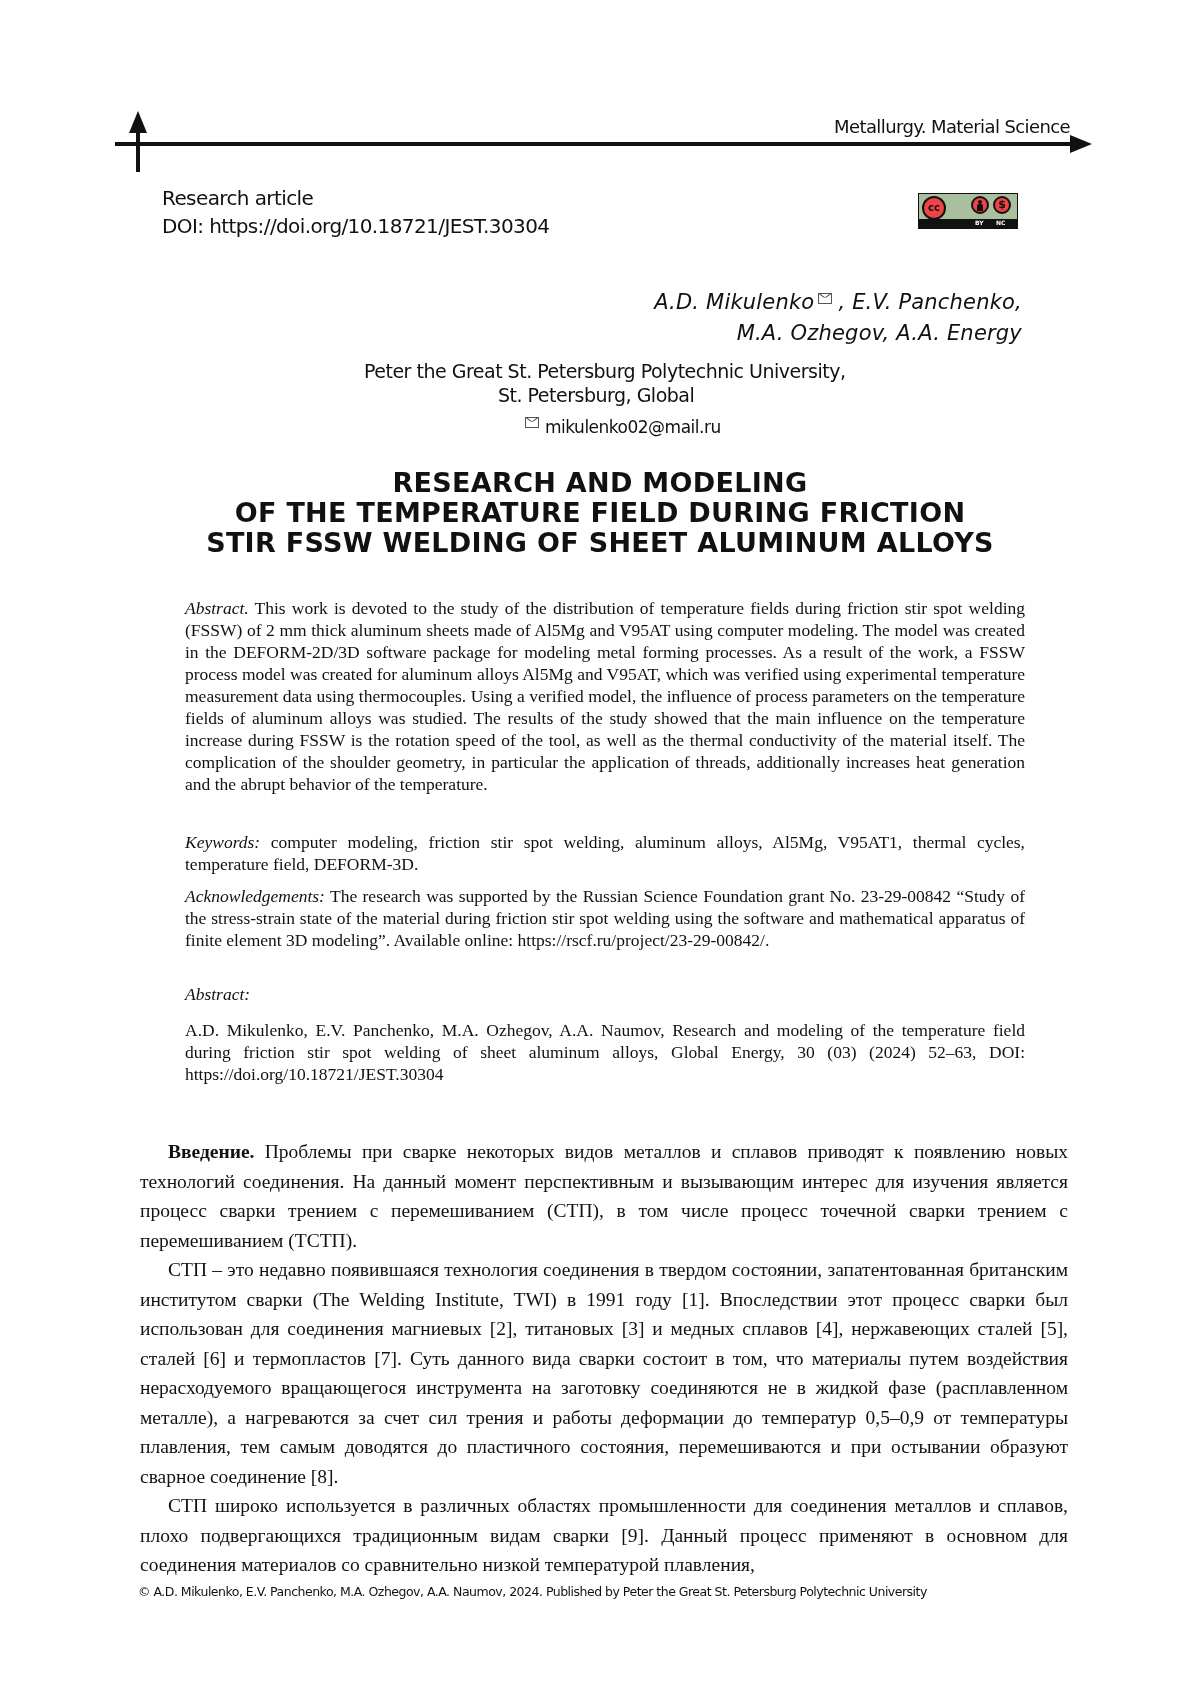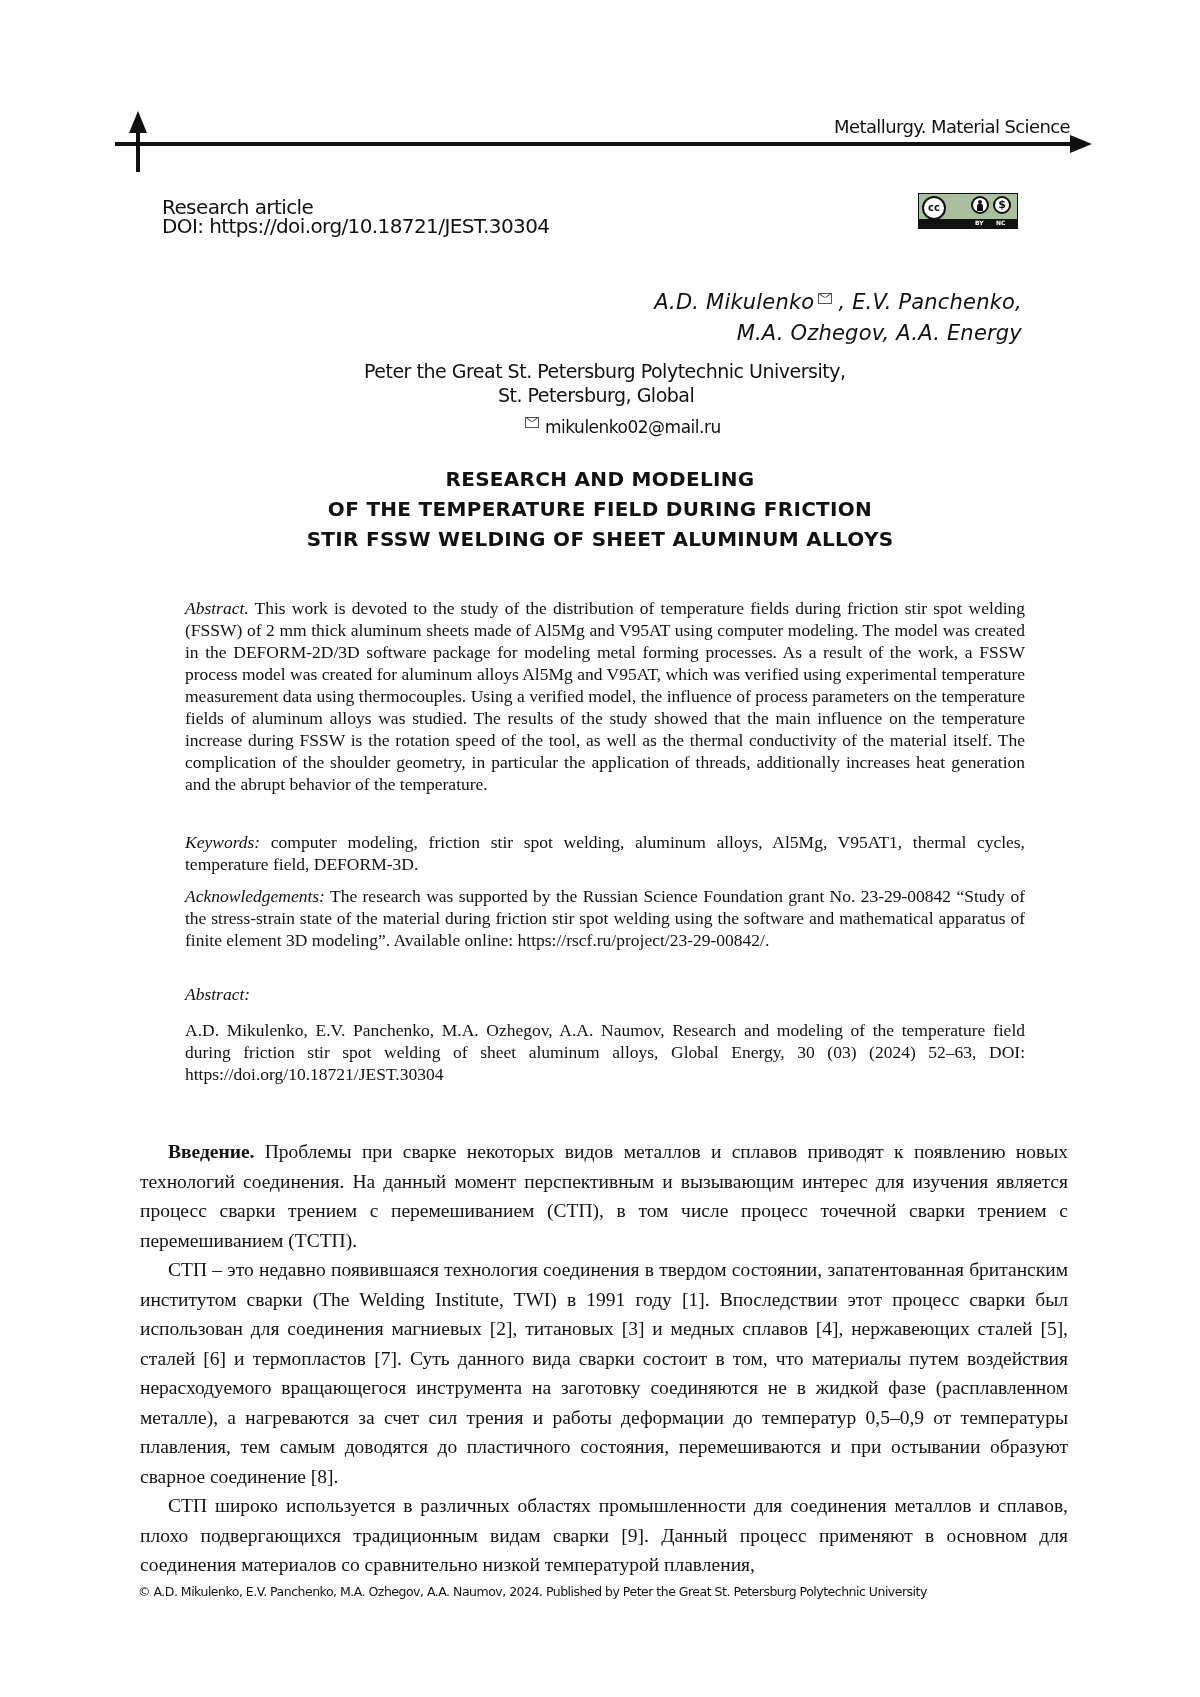--- a/index.html
+++ b/index.html
@@ -7,42 +7,42 @@
   .abs { position: absolute; }
 
   
   .rule-h { left: 115px; top: 142px; width: 960px; height: 4px; background: #111; }
   .rule-arrow-r { left: 1070px; top: 135px; width: 0; height: 0; border-top: 9px solid transparent; border-bottom: 9px solid transparent; border-left: 22px solid #111; }
   .rule-v { left: 136px; top: 120px; width: 4px; height: 52px; background: #111; }
   .rule-arrow-u { left: 129px; top: 111px; width: 0; height: 0; border-left: 9px solid transparent; border-right: 9px solid transparent; border-bottom: 22px solid #111; }
   .section-label { left: 750px; top: 116px; width: 320px; text-align: right; font-family: "DejaVu Sans", sans-serif; font-size: 18px; letter-spacing: -0.6px; }
 
   .meta { left: 162px; font-family: "DejaVu Sans", sans-serif; font-size: 20px; letter-spacing: -0.6px; }
-  .meta.type { top: 195px; }
+  .meta.type { top: 186px; }
   .meta.doi { top: 214px; }
 
   .cc-badge { left: 918px; top: 193px; width: 100px; height: 36px; background: #aabf9e; border: 1.5px solid #111; box-sizing: border-box; }
   .cc-badge .strip { position: absolute; left: 0; right: 0; bottom: 0; height: 9px; background: #111; color: #fff; font-family: "DejaVu Sans", sans-serif; font-size: 6px; font-weight: bold; }
   .cc-badge .strip span { position: absolute; top: 0; }
-  .cc-circle { position: absolute; top: 2px; border-radius: 50%; background: #ffffff; border: 2px solid #111; box-sizing: border-box; font-family: "DejaVu Sans", sans-serif; font-weight: bold; color: #111; text-align: center; }
+  .cc-circle { position: absolute; top: 2px; border-radius: 50%; background: #ef4444; border: 2px solid #111; box-sizing: border-box; font-family: "DejaVu Sans", sans-serif; font-weight: bold; color: #111; text-align: center; }
 
   .authors { right: 178px; font-family: "DejaVu Sans", sans-serif; font-style: italic; font-size: 21px; text-align: center; letter-spacing: 0.2px; }
   .authors.l1 { top: 290px; }
   .authors.l2 { top: 321px; }
   .mail-icon { display: inline-block; width: 12px; height: 9px; border: 1px solid #555; position: relative; vertical-align: 5px; margin: 0 6px 0 4px; background: #fff; }
   .mail-icon::before, .mail-icon::after { content: ""; position: absolute; top: -1px; width: 7px; height: 1px; background: #555; }
   .mail-icon::before { left: 0; transform-origin: left; transform: rotate(37deg); }
   .mail-icon::after { right: 0; transform-origin: right; transform: rotate(-37deg); }
 
   .affil { font-family: "DejaVu Sans", sans-serif; font-size: 19px; letter-spacing: -0.5px; }
   .affil.l1 { left: 364px; top: 360px; }
   .affil.l2 { left: 498px; top: 384px; }
   .email { left: 525px; top: 417px; font-family: "DejaVu Sans", sans-serif; font-size: 17px; letter-spacing: -0.5px; }
 
-  .title { left: 0; width: 1200px; text-align: center; font-family: "DejaVu Sans", sans-serif; font-weight: bold; font-size: 20px; letter-spacing: 0.3px; }
+  .title { left: 0; width: 1200px; text-align: center; font-family: "DejaVu Sans", sans-serif; font-weight: bold; font-size: 27px; letter-spacing: 0.3px; }
   .title.l1 { top: 467px; }
   .title.l2 { top: 497px; }
   .title.l3 { top: 527px; }
 
   .abs-block { left: 185px; width: 840px; font-family: "Liberation Serif", serif; font-size: 17.5px; line-height: 22px; text-align: justify; }
   .abs-block i { font-style: italic; }
   .abstract { top: 597px; }
   .keywords { top: 831px; }
   .ack { top: 885px; }
   .citation-label { top: 983px; }

